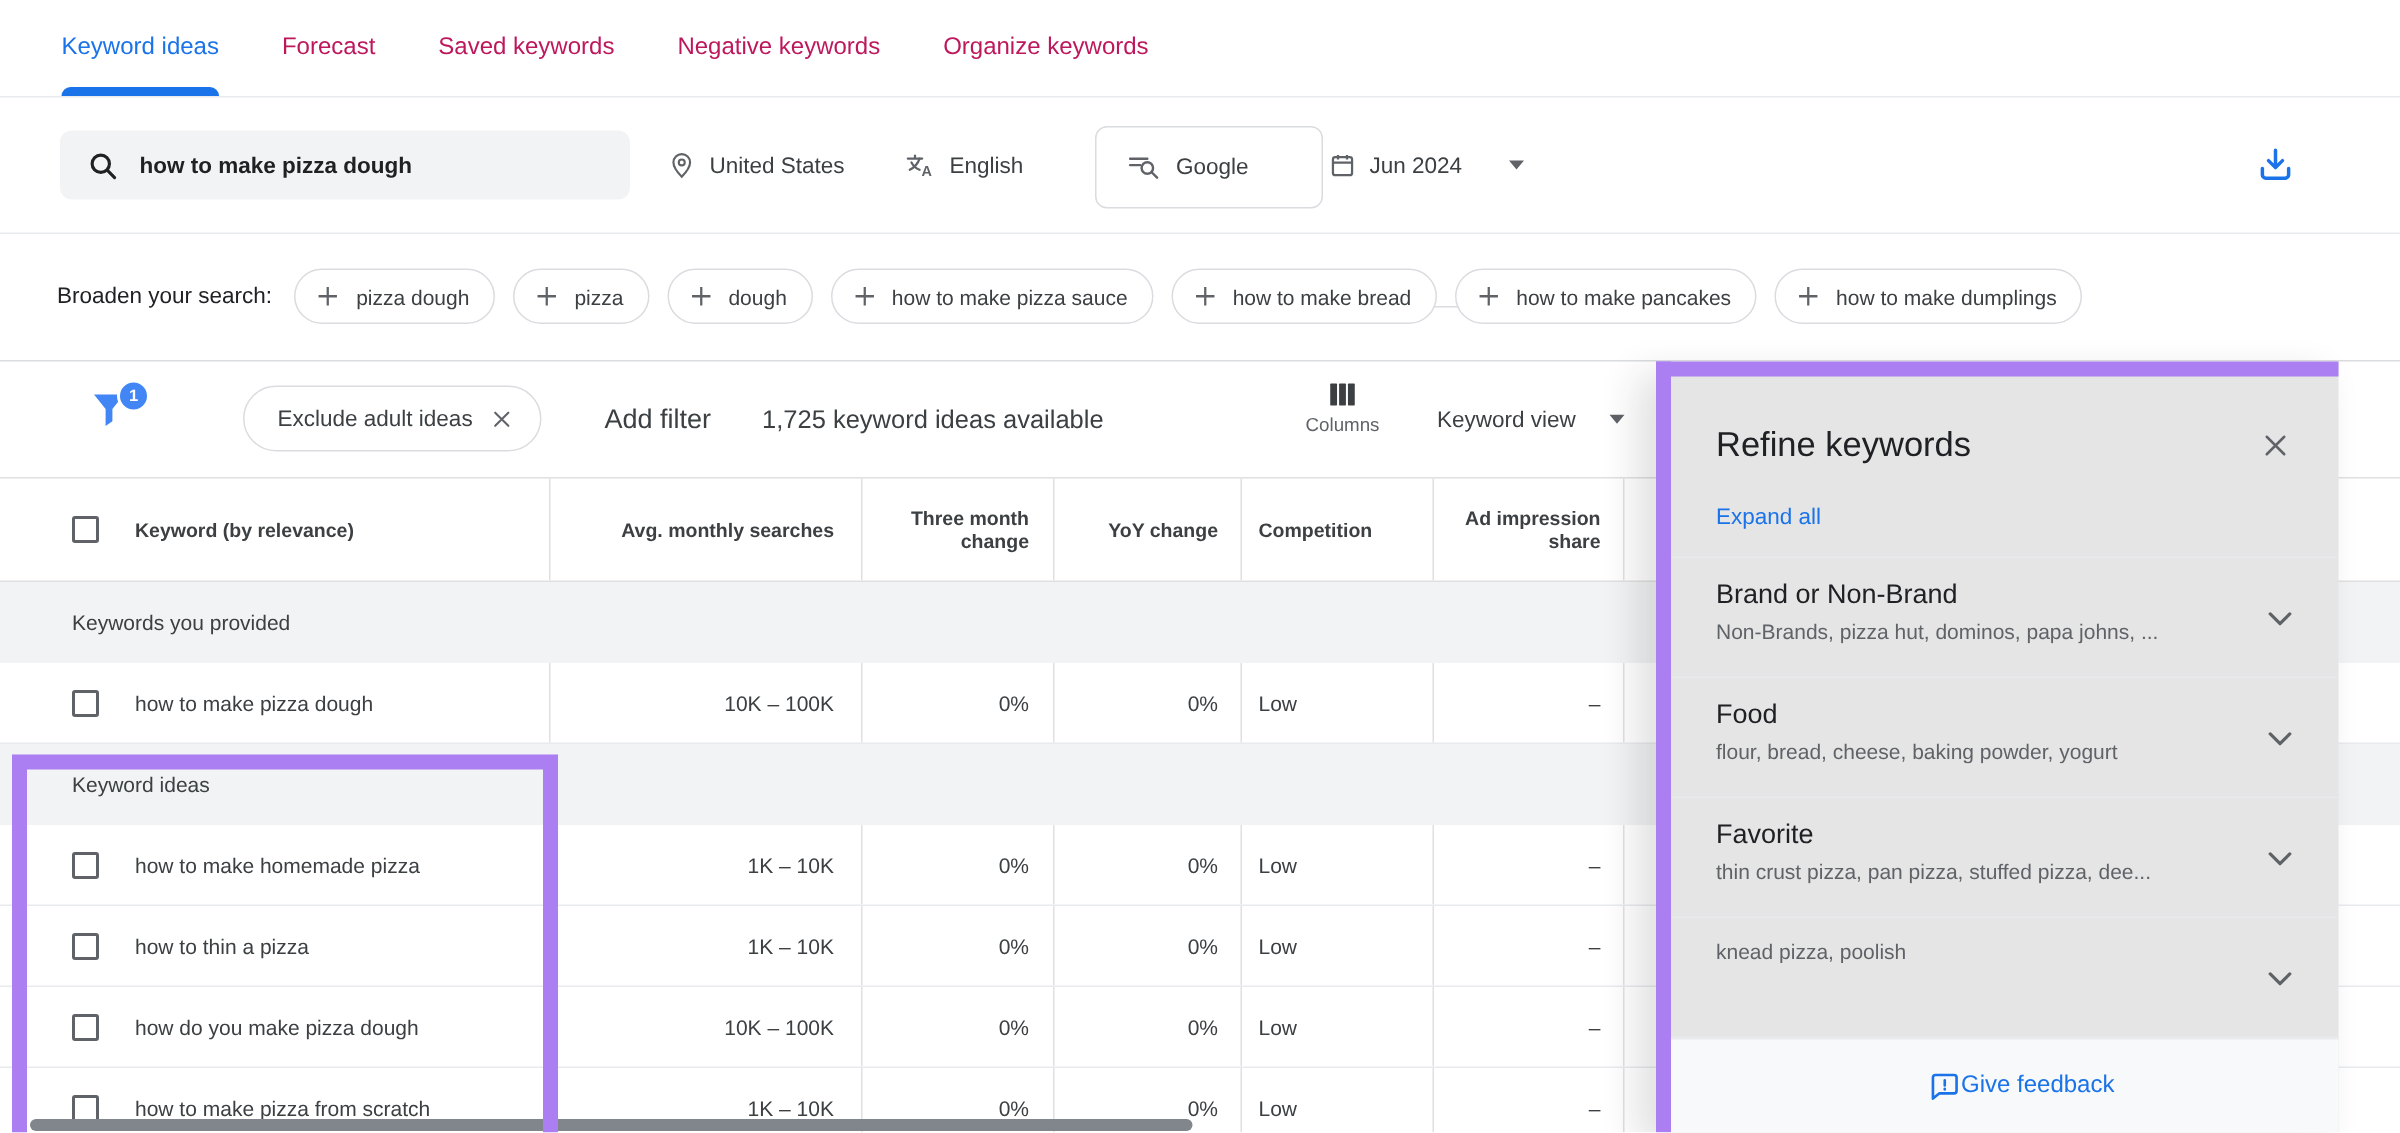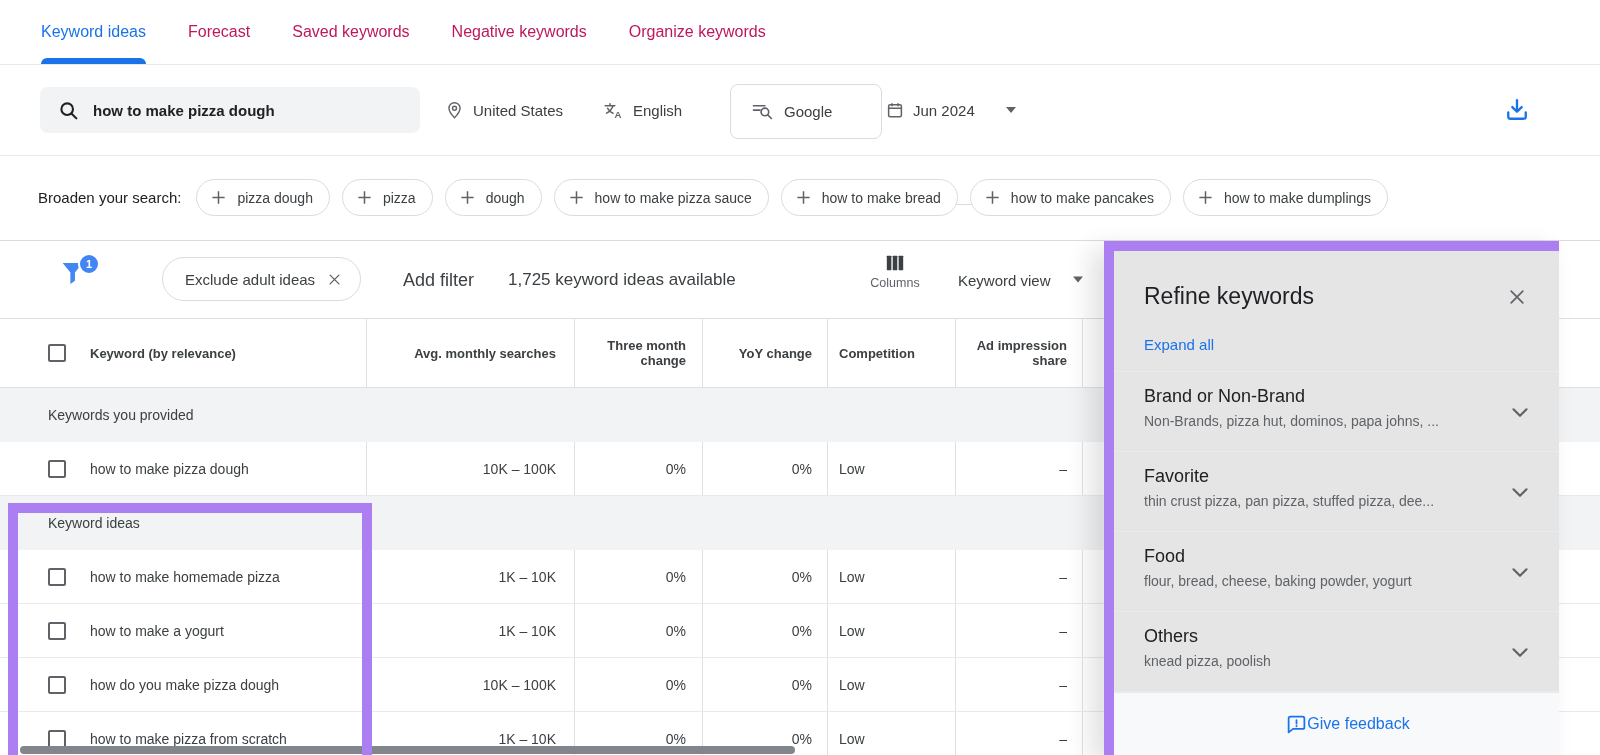--- a/index.html
+++ b/index.html
@@ -340,21 +340,21 @@
     </div>
 
     <div class="trow">
       <span class="vl v1"></span>
         <span class="vl v2"></span>
         <span class="vl v3"></span>
       <span class="vl v4"></span>
         <span class="vl v5"></span>
         <span class="vl v6"></span>
       <span class="cb"></span>
-      <span class="cell c-kw">how to make a yogurt</span>
+      <span class="cell c-kw">how to thin a pizza</span>
       <span class="cell c-avg">1K – 10K</span>
       <span class="cell c-3m">0%</span>
       <span class="cell c-yoy">0%</span>
       <span class="cell c-comp">Low</span>
       <span class="cell c-ad">–</span>
     </div>
 
     <div class="trow">
       <span class="vl v1"></span>
         <span class="vl v2"></span>
@@ -408,39 +408,38 @@
       <div class="category">
         <div class="cat-name">Brand or Non-Brand</div>
         <div class="cat-examples">Non-Brands, pizza hut, dominos, papa johns, ...</div>
         <span class="chevron">
           <svg width="26" height="26" viewBox="0 0 24 24" fill="none" stroke="#5f6368" stroke-width="2" stroke-linecap="round" stroke-linejoin="round">
               <path d="M6 9.5l6 6 6-6"></path>
             </svg>
         </span>
       </div>
       <div class="category">
+        <div class="cat-name">Food</div>
+        <div class="cat-examples">flour, bread, cheese, baking powder, yogurt</div>
+        <span class="chevron">
+          <svg width="26" height="26" viewBox="0 0 24 24" fill="none" stroke="#5f6368" stroke-width="2" stroke-linecap="round" stroke-linejoin="round">
+              <path d="M6 9.5l6 6 6-6"></path>
+            </svg>
+        </span>
+      </div>
+      <div class="category">
         <div class="cat-name">Favorite</div>
         <div class="cat-examples">thin crust pizza, pan pizza, stuffed pizza, dee...</div>
         <span class="chevron">
           <svg width="26" height="26" viewBox="0 0 24 24" fill="none" stroke="#5f6368" stroke-width="2" stroke-linecap="round" stroke-linejoin="round">
               <path d="M6 9.5l6 6 6-6"></path>
             </svg>
         </span>
       </div>
       <div class="category">
-        <div class="cat-name">Food</div>
-        <div class="cat-examples">flour, bread, cheese, baking powder, yogurt</div>
-        <span class="chevron">
-          <svg width="26" height="26" viewBox="0 0 24 24" fill="none" stroke="#5f6368" stroke-width="2" stroke-linecap="round" stroke-linejoin="round">
-              <path d="M6 9.5l6 6 6-6"></path>
-            </svg>
-        </span>
-      </div>
-      <div class="category">
-        <div class="cat-name">Others</div>
         <div class="cat-examples">knead pizza, poolish</div>
         <span class="chevron">
           <svg width="26" height="26" viewBox="0 0 24 24" fill="none" stroke="#5f6368" stroke-width="2" stroke-linecap="round" stroke-linejoin="round">
               <path d="M6 9.5l6 6 6-6"></path>
             </svg>
         </span>
       </div>
     </div>
 
     <div class="panel-footer">

